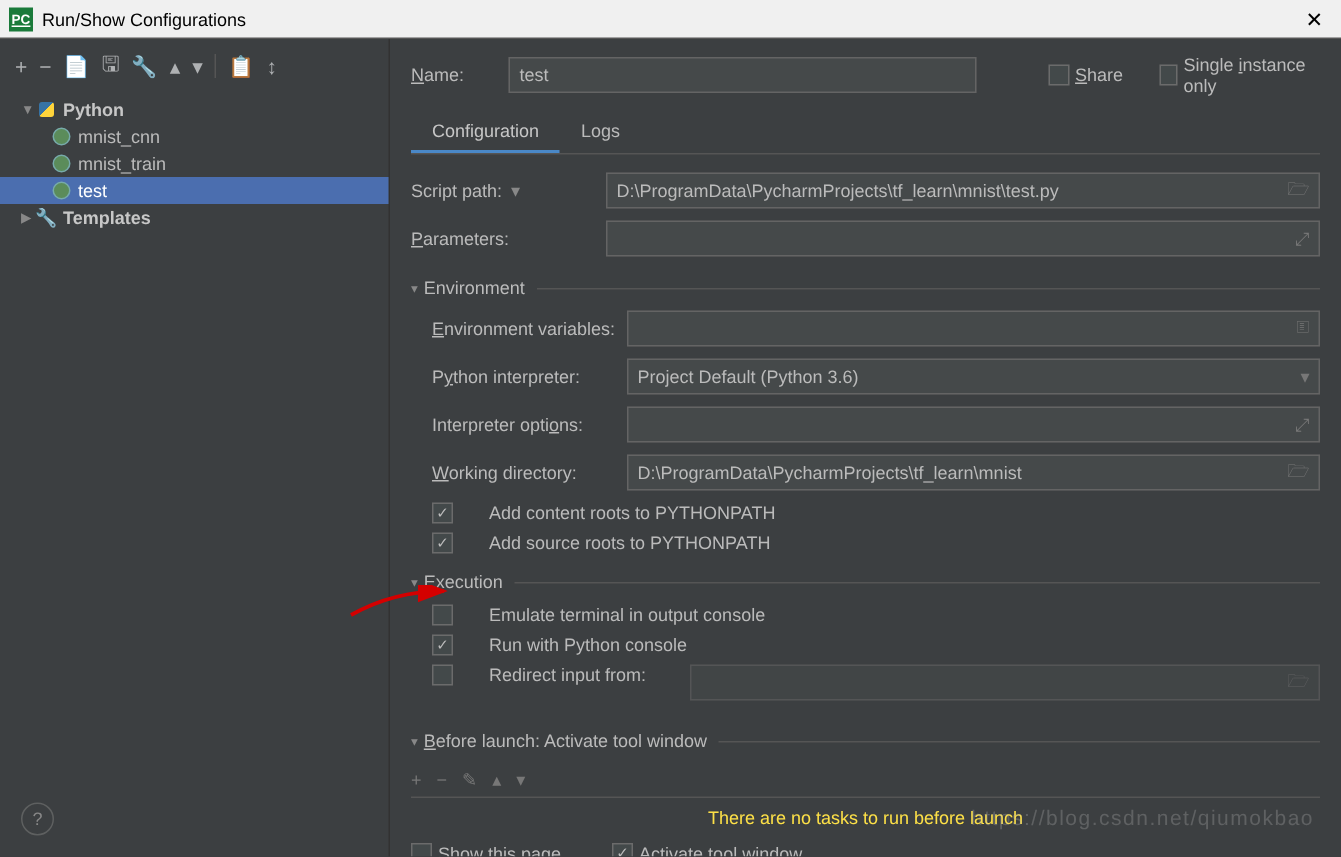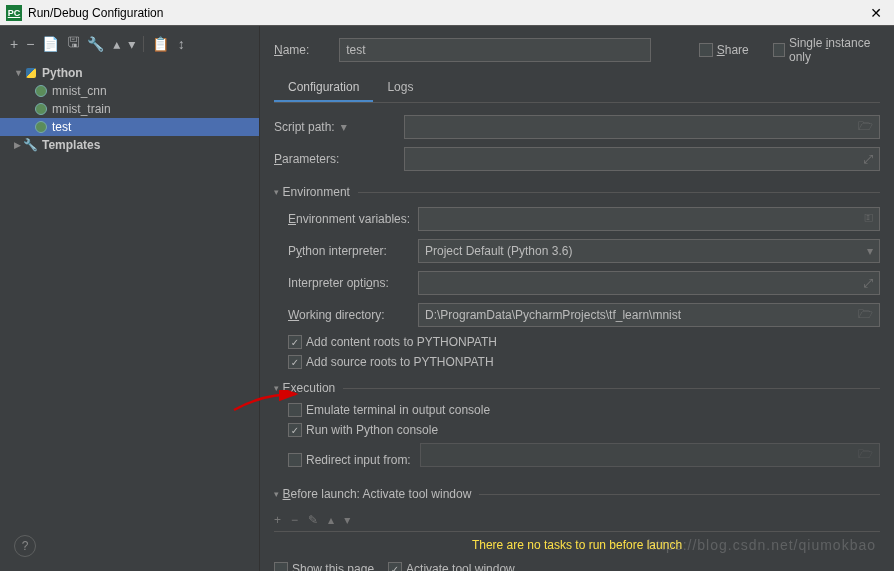--- a/index.html
+++ b/index.html
@@ -35,35 +35,35 @@
 .tab.active { border-bottom: 2px solid #4a88c7; color: #c7c7c7; }
 .form-row { display: flex; align-items: center; margin-bottom: 8px; }
 .form-label { width: 130px; color: #bbbbbb; }
 .form-field { flex: 1; background: #45494a; border: 1px solid #646464; height: 24px; display: flex; align-items: center; padding: 0 6px; color: #bbb; position: relative; }
 .form-field .tail-icon { margin-left: auto; color: #777; cursor: pointer; }
 .drop::after { content: "▾"; margin-left: 6px; color: #888; }
 .section-hdr { display: flex; align-items: center; color: #bbbbbb; margin: 6px 0 8px 0; }
 .section-hdr::before { content: "▾"; font-size: 9px; margin-right: 4px; color: #888; }
 .section-hdr .line { flex: 1; height: 1px; background: #555; margin-left: 8px; }
 .indent { padding-left: 14px; }
-.cbrow { display: flex; align-items: flex-end; gap: 4px; margin-bottom: 6px; }
+.cbrow { display: flex; align-items: flex-start; gap: 24px; margin-bottom: 6px; }
 .arrow-annot { position: absolute; left: 232px; top: 390px; pointer-events: none; }
 .help-btn { position: absolute; left: 14px; bottom: 14px; width: 22px; height: 22px; border: 1px solid #5e6060; border-radius: 50%; display: flex; align-items: center; justify-content: center; color: #888; cursor: pointer; }
 .small-toolbar { display: flex; gap: 10px; padding: 4px 0; color: #777; }
 .small-toolbar span { cursor: pointer; }
 .center-msg { text-align: center; color: #fde047; padding: 6px 0; border-top: 1px solid #555; }
 .u { text-decoration: underline; }
 .watermark { position: absolute; right: 18px; bottom: 18px; color: rgba(200,200,200,0.25); font-size: 14px; letter-spacing: 1px; pointer-events: none; }
 </style>
 </head>
 <body>
 
 <div class="titlebar">
   <span class="icon">PC</span>
-  <span>Run/Debug Configuration</span>
+  <span>Run/Show Configurations</span>
   <span class="close">✕</span>
 </div>
 
 <div class="main">
   <div class="sidebar">
     <div class="toolbar">
       <span>+</span>
       <span>−</span>
       <span>📄</span>
       <span>🖫</span>
@@ -116,20 +116,21 @@
     </div>
 
     <div class="tabs">
       <div class="tab active">Configuration</div>
       <div class="tab">Logs</div>
     </div>
 
     <div class="form-row">
       <span class="form-label drop">Script path:</span>
       <div class="form-field">
+        <span>D:\ProgramData\PycharmProjects\tf_learn\mnist\test.py</span>
         <span class="tail-icon">🗁</span>
       </div>
     </div>
     <div class="form-row">
       <span class="form-label"><span class="u">P</span>arameters:</span>
       <div class="form-field">
         <span class="tail-icon">⤢</span>
       </div>
     </div>
 

